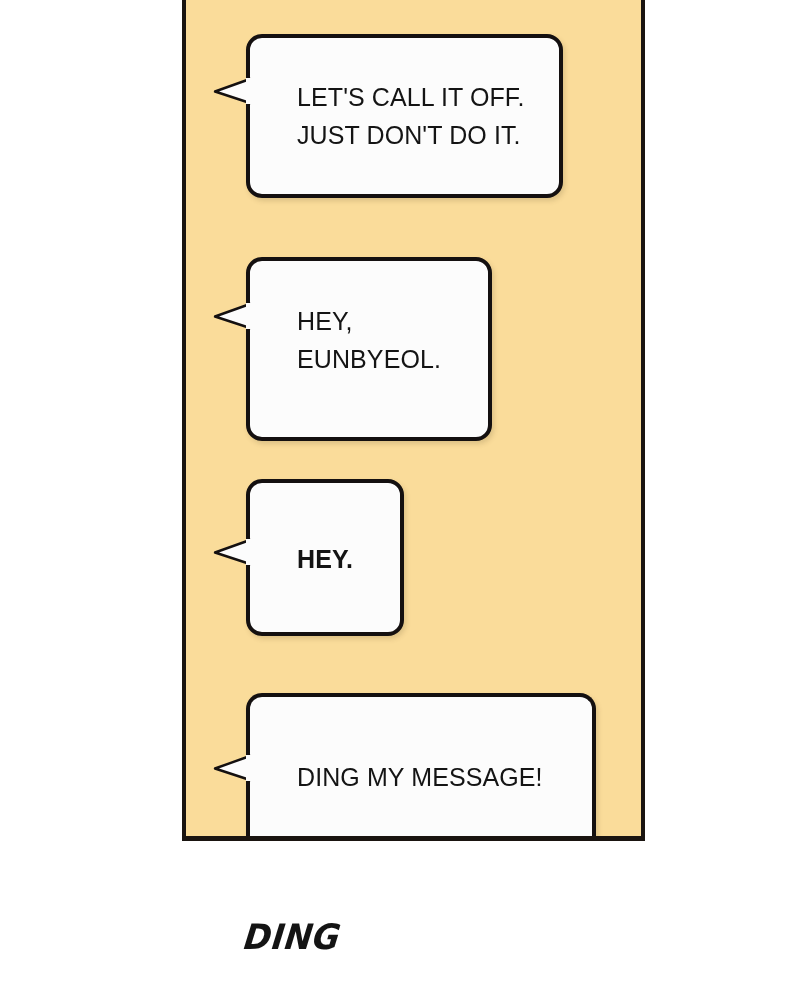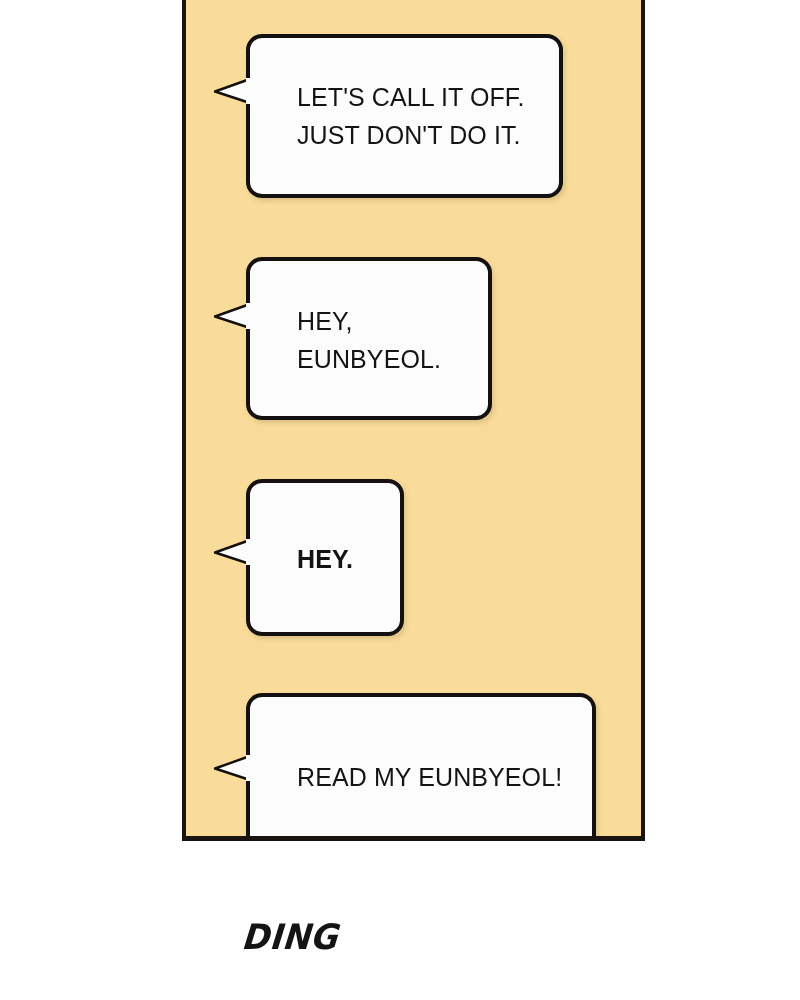--- a/index.html
+++ b/index.html
@@ -75,21 +75,21 @@
     right: 18px;
     text-align: left;
   }
   #bubble-1 .tail { top: 40px; }
 
   
   #bubble-2 {
     left: 60px;
     top: 261px;
     width: 246px;
-    height: 163px;
+    height: 184px;
   }
   #bubble-2 .bubble-text {
     top: 41px;
     left: 47px;
     right: 14px;
     text-align: left;
   }
   #bubble-2 .tail { top: 42px; }
 
   
@@ -177,18 +177,18 @@
     <div class="bubble-text">HEY.</div>
   </div>
 
   <div class="bubble" id="bubble-4">
     <span class="tail">
       <svg viewBox="0 0 36 26" preserveAspectRatio="none">
         <path d="M36 1 L36 25 L1 13.5 Z" fill="#fcfcfc" stroke="#141010" stroke-width="2.4" stroke-linejoin="round"></path>
         <rect x="32" y="0" width="6" height="26" fill="#fcfcfc"></rect>
       </svg>
     </span>
-    <div class="bubble-text">READ MY EUNBYEOL!</div>
+    <div class="bubble-text">DING MY MESSAGE!</div>
   </div>
 
 </div>
 
 <div id="sfx-ding">DING</div>
 
 </body></html>

